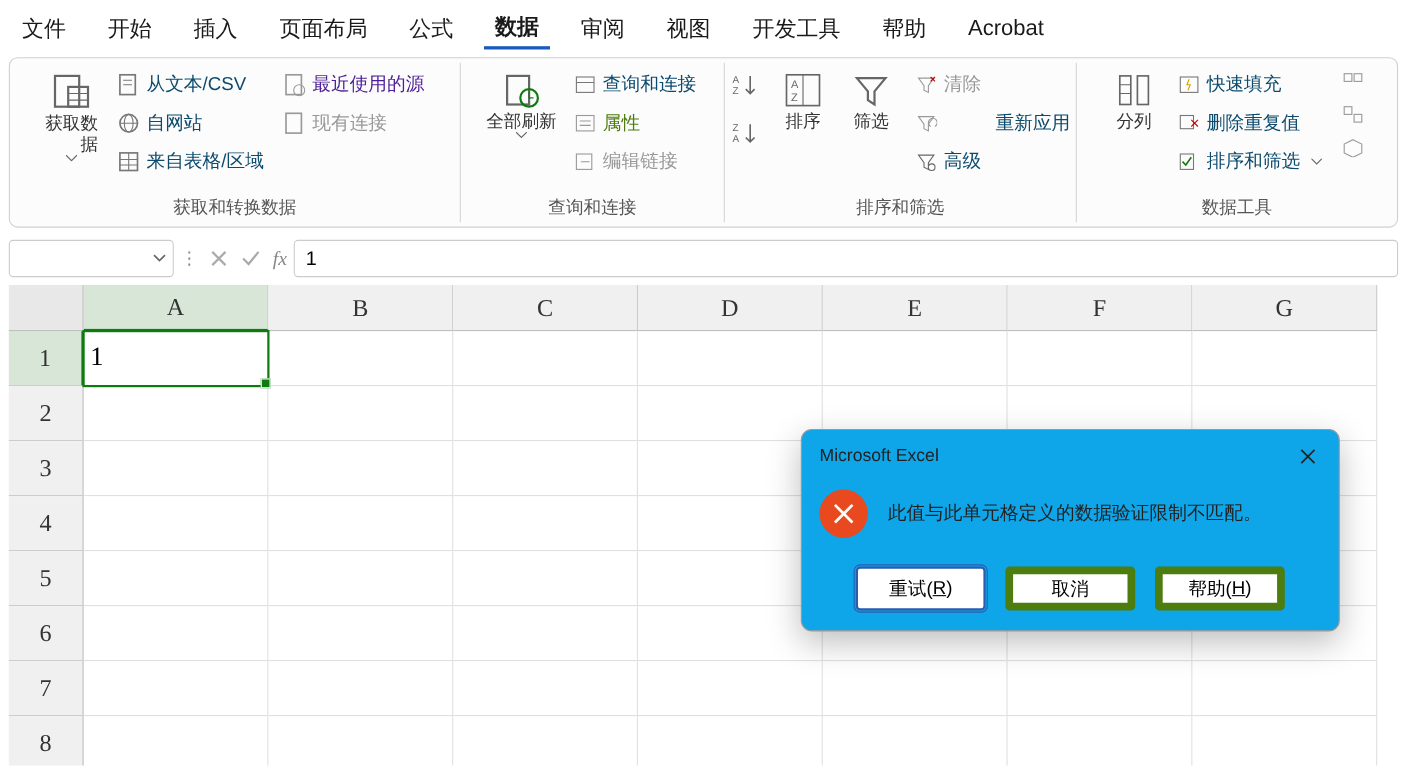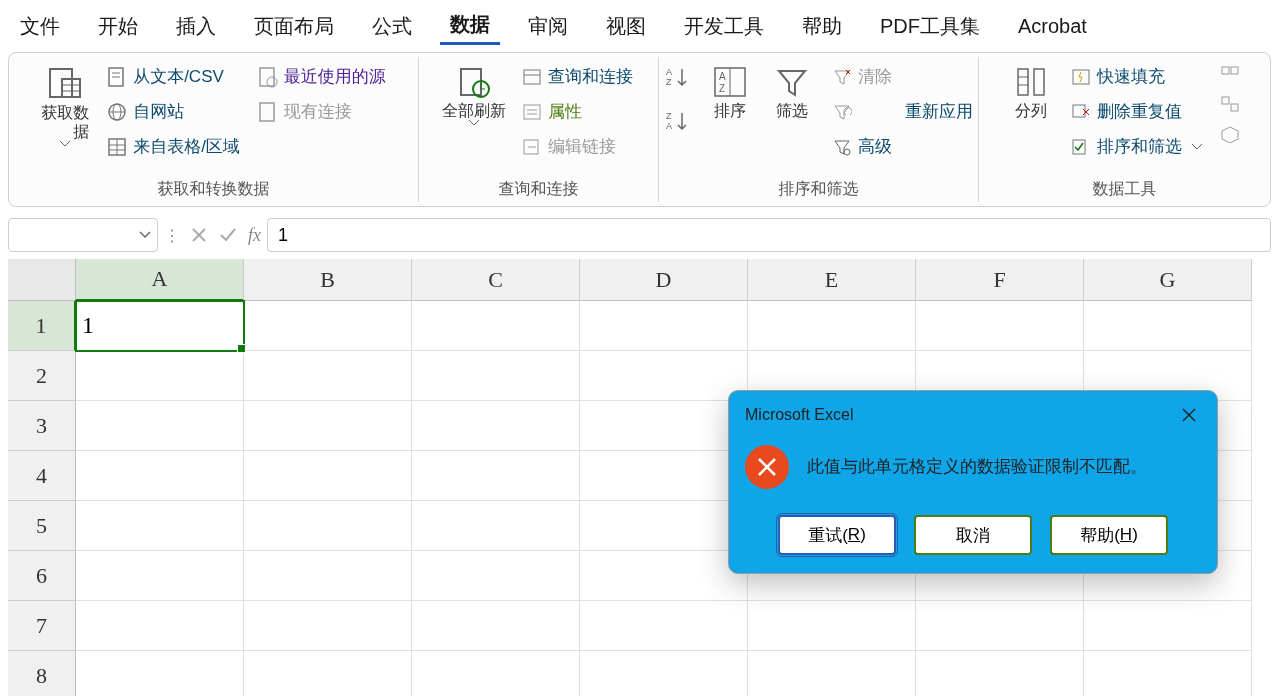--- a/index.html
+++ b/index.html
@@ -47,39 +47,38 @@
 
 
 .dialog { position:absolute; left:728px; top:390px; width:490px; background:#0ea5e9; border:1px solid #999; border-radius:10px; box-shadow:0 10px 30px rgba(0,0,0,.25); padding:12px 16px 18px 16px; }
 .dlg-head { display:flex; justify-content:space-between; align-items:center; margin-bottom:14px; }
 .dlg-title { font-size:16px; color:#222; }
 .dlg-close { width:24px; height:24px; cursor:pointer; display:flex; align-items:center; justify-content:center; }
 .dlg-body { display:flex; gap:18px; align-items:center; margin-bottom:22px; padding:4px 0; }
 .err-icon { width:44px; height:44px; border-radius:50%; background:#e8491e; display:flex; align-items:center; justify-content:center; flex-shrink:0; }
 .dlg-msg { font-size:17px; color:#222; line-height:1.5; }
 .dlg-btns { display:flex; gap:18px; justify-content:center; }
-.dlg-btn { width:118px; height:40px; border:2px solid #4d7c0f; border-radius:4px; background:#fff; font-size:17px; cursor:pointer; display:flex; align-items:center; justify-content:center; }
+.dlg-btn { width:118px; height:40px; border:7px solid #4d7c0f; border-radius:4px; background:#fff; font-size:17px; cursor:pointer; display:flex; align-items:center; justify-content:center; }
 .dlg-btn.primary { border:2px solid #2a5db0; outline:1px solid #2a5db0; outline-offset:1px; }
 .underline-key { text-decoration:underline; }
 </style>
 </head>
 <body>
 
 <div class="menubar">
   <div class="tab">文件</div>
   <div class="tab">开始</div>
   <div class="tab">插入</div>
   <div class="tab">页面布局</div>
   <div class="tab">公式</div>
   <div class="tab active">数据</div>
   <div class="tab">审阅</div>
   <div class="tab">视图</div>
   <div class="tab">开发工具</div>
   <div class="tab">帮助</div>
-  <div class="tab">PDF工具集</div>
   <div class="tab">Acrobat</div>
 </div>
 
 <div class="ribbon">
 
   <div class="group" style="width:410px;">
     <div class="group-body">
       <div class="big-btn">
         <span class="ico">
           <svg width="38" height="36">

